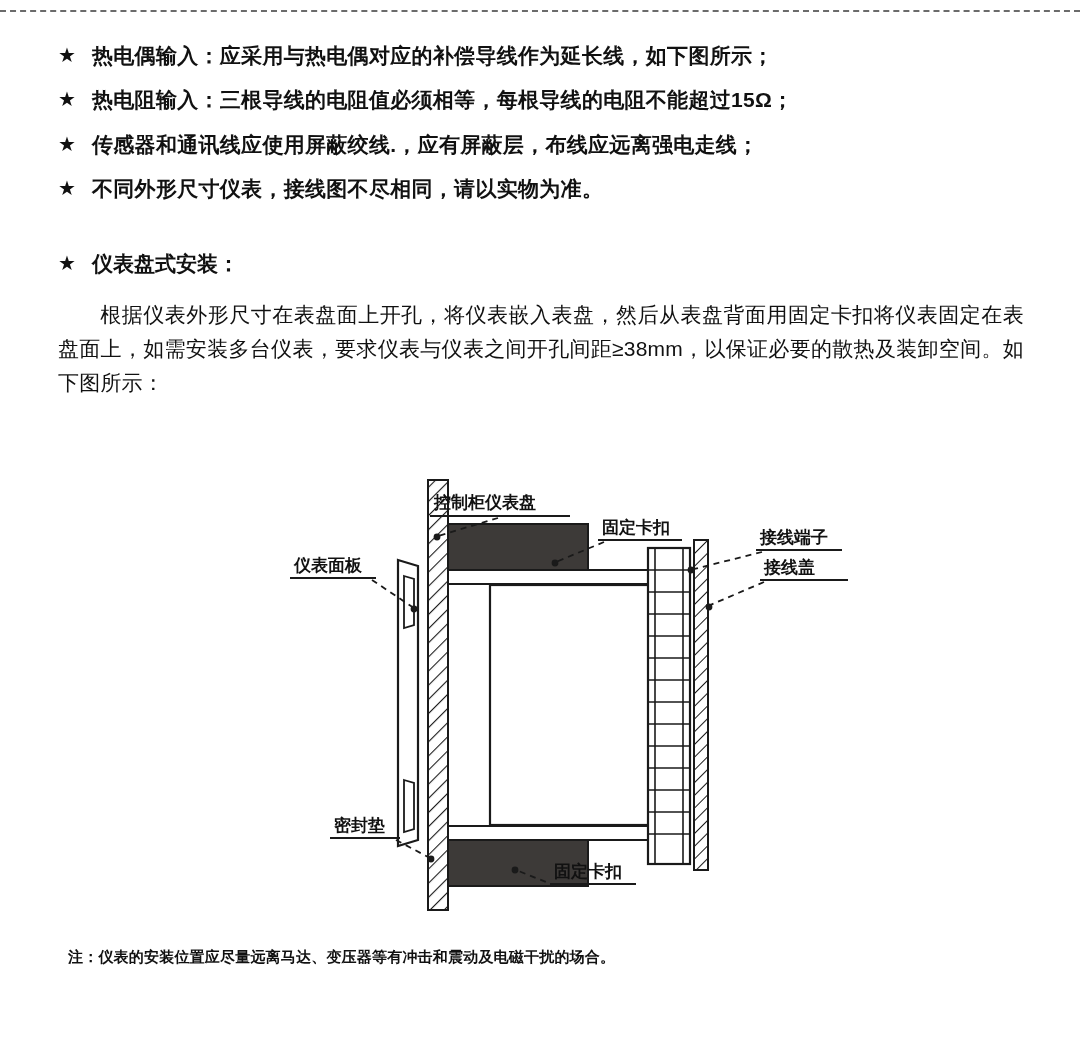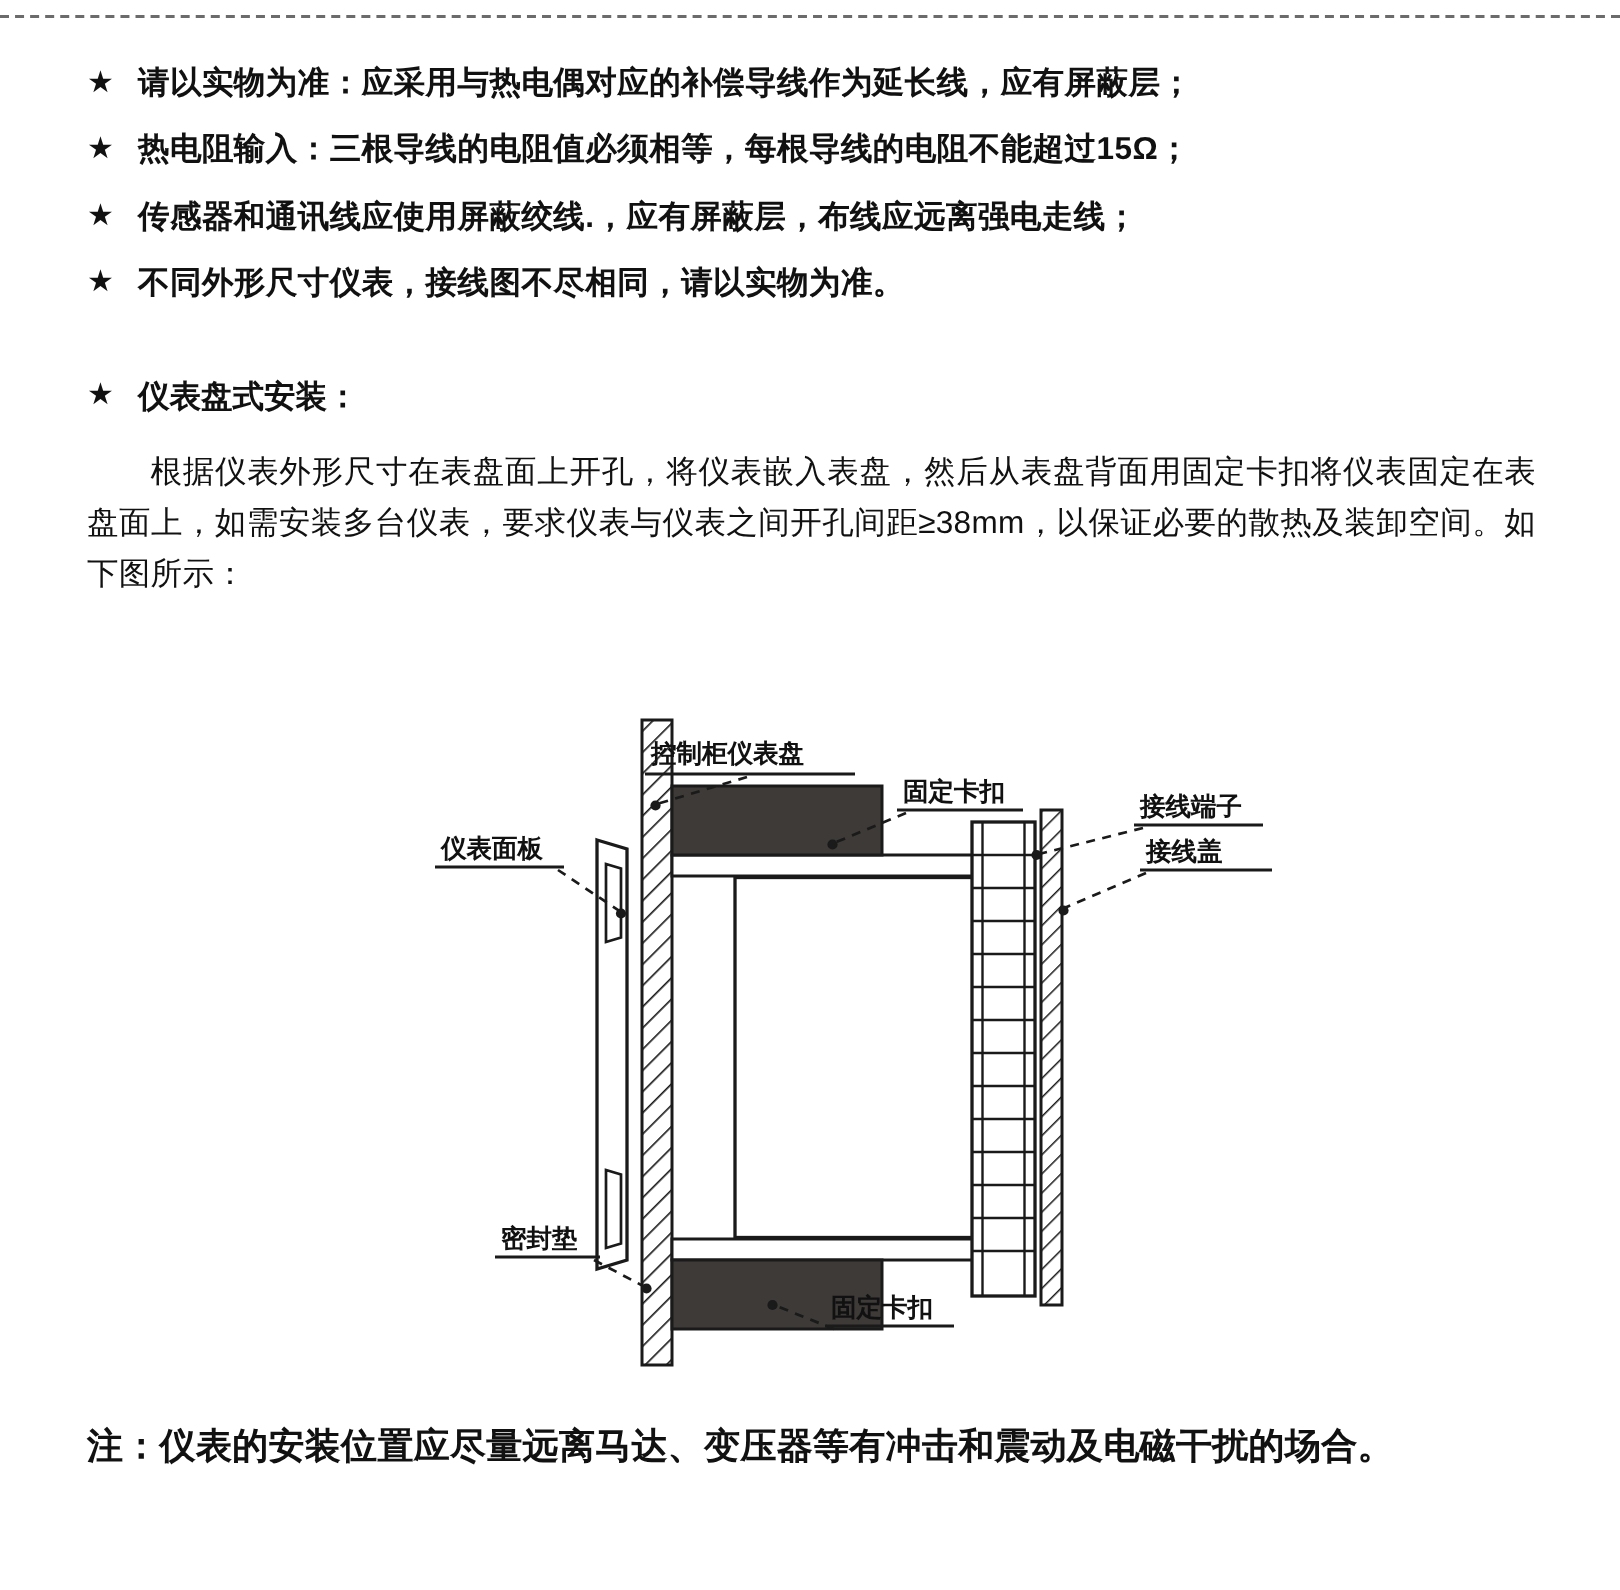--- a/index.html
+++ b/index.html
@@ -82,37 +82,37 @@
     left: 0;
     width: 988px;
     height: 520px;
   }
   .figure svg {
     display: block;
   }
   .note {
     position: absolute;
     top: 948px;
-    left: 58px;
-    font-size: 24px;
+    left: 68px;
+    font-size: 15px;
     font-weight: bold;
     letter-spacing: 0.2px;
   }
 </style>
 </head>
 <body>
 
 <div class="page">
 
   <div class="top-dash"></div>
 
   <div class="bullet-list">
     <div class="bullet-row">
       <span class="star">★</span>
-      <span class="bullet-text">请以实物为准：应采用与热电偶对应的补偿导线作为延长线，应有屏蔽层；</span>
+      <span class="bullet-text">热电偶输入：应采用与热电偶对应的补偿导线作为延长线，如下图所示；</span>
     </div>
     <div class="bullet-row">
       <span class="star">★</span>
       <span class="bullet-text">热电阻输入：三根导线的电阻值必须相等，每根导线的电阻不能超过15Ω；</span>
     </div>
     <div class="bullet-row">
       <span class="star">★</span>
       <span class="bullet-text">传感器和通讯线应使用屏蔽绞线.，应有屏蔽层，布线应远离强电走线；</span>
     </div>
     <div class="bullet-row">

